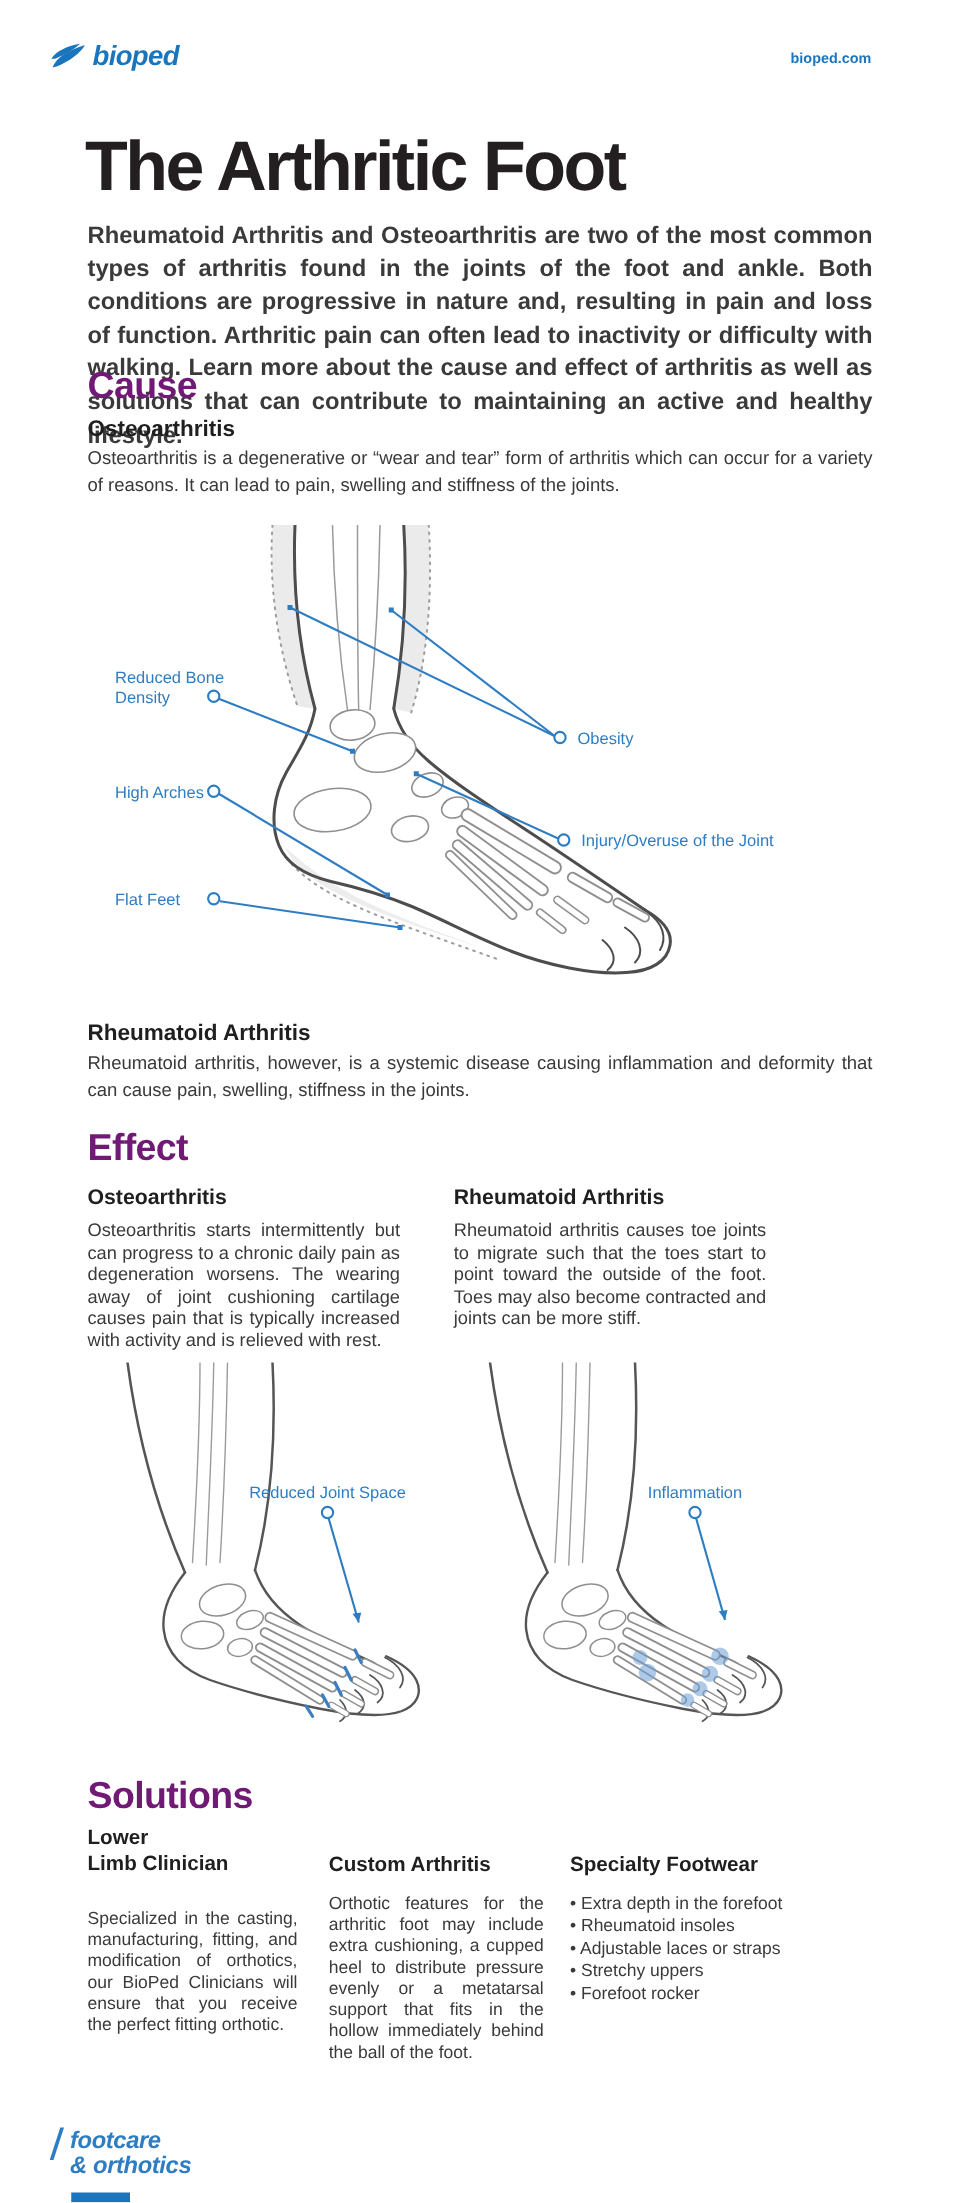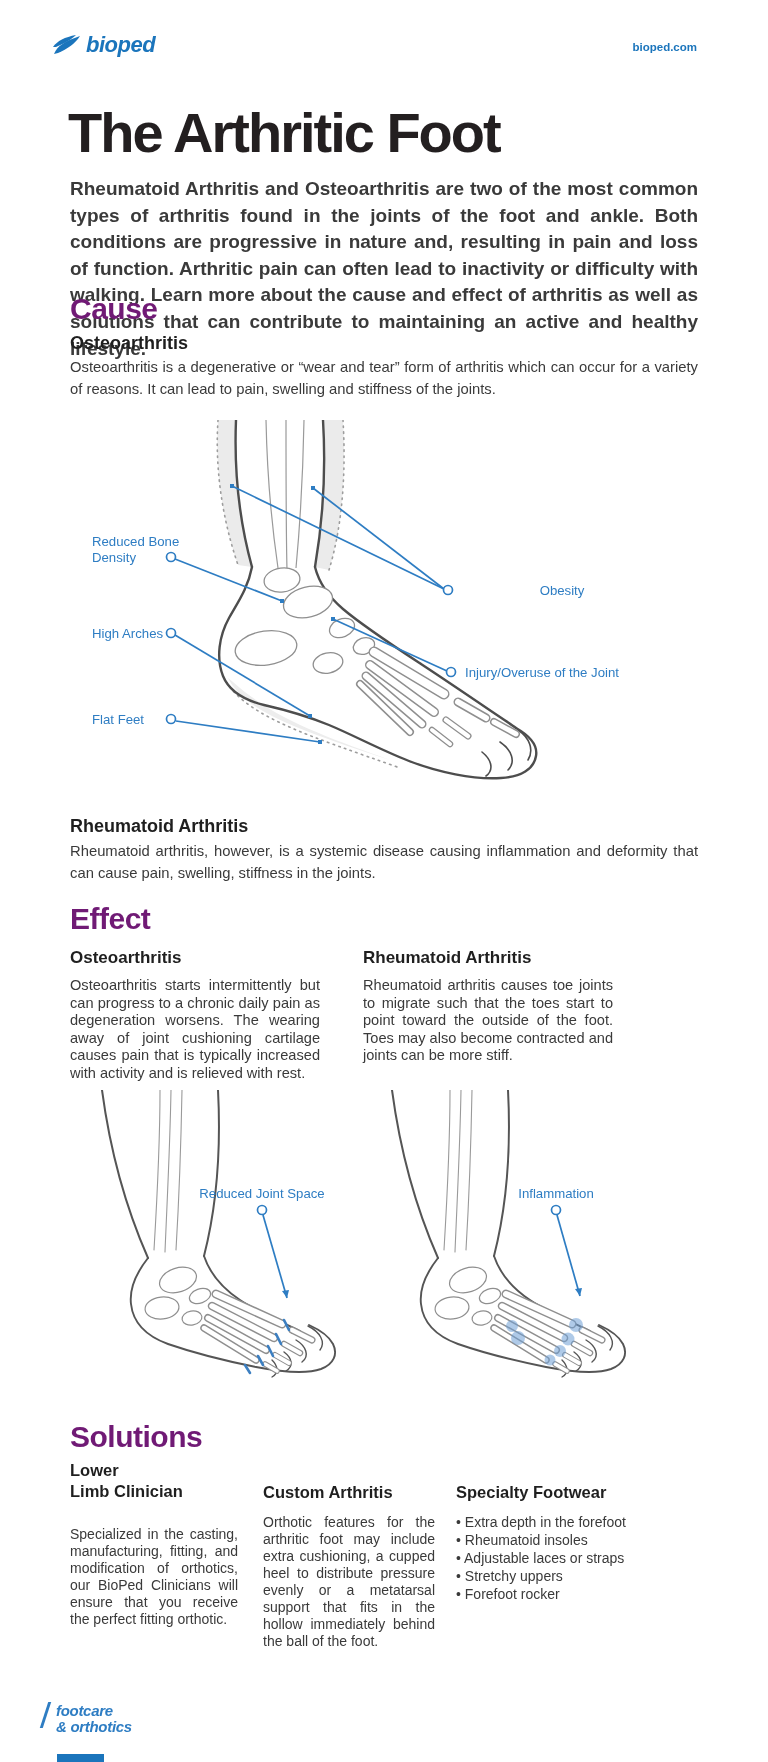--- a/index.html
+++ b/index.html
@@ -2,21 +2,21 @@
 <html><head>
 <meta charset="utf-8">
 <style>
   html,body{margin:0;padding:0;background:#fff;}
   .page{
     position:relative;width:768px;height:1762px;background:#ffffff;
     font-family:"Liberation Sans", sans-serif;color:#3d3d3d;overflow:hidden;
   }
   .abs{position:absolute;}
   
-  .logo-wrap{left:52px;top:32px;display:flex;align-items:center;gap:4px;}
+  .logo-wrap{left:40px;top:32px;display:flex;align-items:center;gap:4px;}
   .logo-text{color:#1b75bc;font-size:22px;font-weight:bold;font-style:italic;letter-spacing:-0.5px;}
   .site-url{right:71px;top:41px;font-size:11.5px;color:#1b75bc;font-weight:bold;text-decoration:none;}
   
   .h1{left:68px;top:104px;width:640px;font-size:56px;font-weight:800;letter-spacing:-2px;
       color:#231f20;line-height:1.05;}
   .intro{left:70px;top:176px;width:628px;font-size:19px;line-height:1.4;text-align:justify;color:#3a3a3a;font-weight:bold;}
   
   .sec-h{color:#701a75;font-size:30px;font-weight:700;letter-spacing:-0.5px;}
   .sub-h{color:#1f1f1f;font-size:18px;font-weight:700;}
   .body-p{font-size:14.8px;line-height:1.46;text-align:justify;color:#3a3a3a;}
@@ -31,21 +31,21 @@
   .footbox{width:290px;height:300px;}
   .pin-label{position:absolute;width:180px;text-align:center;color:#2e7dc3;font-size:13.2px;}
   
   .sol-title{font-size:16.5px;font-weight:700;color:#1f1f1f;white-space:pre-line;line-height:1.3;}
   .sol-p{font-size:14px;line-height:1.21;text-align:justify;color:#3a3a3a;}
   .bullets{font-size:14px;line-height:1.21;color:#3a3a3a;}
   .bullets div{margin:0 0 1px 0;}
   .bullets div::before{content:"• ";}
   
   .footer-slash{left:44px;top:1702px;width:2.5px;height:26px;background:#2e7dc3;transform:skewX(-18deg);}
-  .footer-text{left:56px;top:1703px;color:#2e7dc3;font-size:15px;font-weight:bold;font-style:italic;line-height:1.05;letter-spacing:-0.3px;}
+  .footer-text{left:56px;top:1703px;color:#2e7dc3;font-size:19px;font-weight:bold;font-style:italic;line-height:1.05;letter-spacing:-0.3px;}
   .bottom-bar{left:57px;top:1754px;width:47px;height:8px;background:#1b75bc;}
   svg{display:block;}
 </style>
 </head>
 <body>
 
 <div class="page">
 
   <div class="abs logo-wrap">
     <span>
@@ -136,21 +136,21 @@
         <circle cx="101" cy="137" r="4.5"></circle>
         <circle cx="101" cy="213" r="4.5"></circle>
         <circle cx="101" cy="299" r="4.5"></circle>
         <circle cx="378" cy="170" r="4.5"></circle>
         <circle cx="381" cy="252" r="4.5"></circle>
       </g>
     </svg>
     <div class="callout" style="left:22px;top:114px;width:88px;">Reduced Bone Density</div>
     <div class="callout" style="left:22px;top:206px;width:88px;">High Arches</div>
     <div class="callout" style="left:22px;top:292px;width:88px;">Flat Feet</div>
-    <div class="callout co-right" style="left:392px;top:163px;width:200px;text-align:center;">Obesity</div>
+    <div class="callout co-right" style="left:392px;top:163px;width:200px;">Obesity</div>
     <div class="callout co-right" style="left:395px;top:245px;width:210px;">Injury/Overuse of the Joint</div>
   </div>
 
   <div class="abs sub-h" style="left:70px;top:816px;">Rheumatoid Arthritis</div>
   <div class="abs body-p" style="left:70px;top:841px;width:628px;">Rheumatoid arthritis, however, is a systemic disease causing inflammation and deformity that can cause pain, swelling, stiffness in the joints.</div>
 
   <div class="abs sec-h" style="left:70px;top:902px;">Effect</div>
 
   <div class="abs col" style="left:70px;top:948px;">
     <div class="sub-h" style="font-size:17px;">Osteoarthritis</div>

